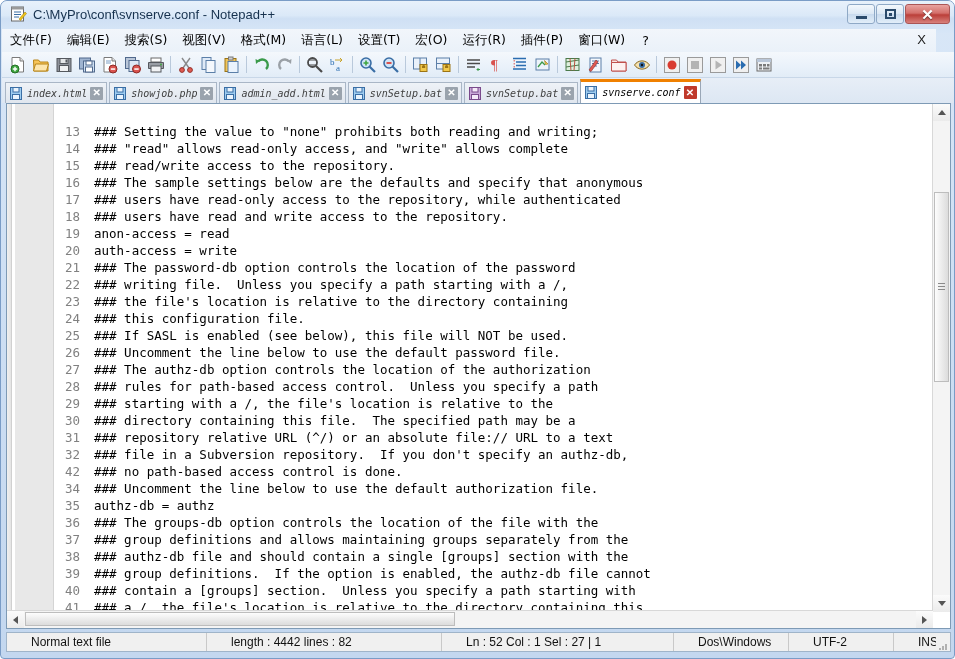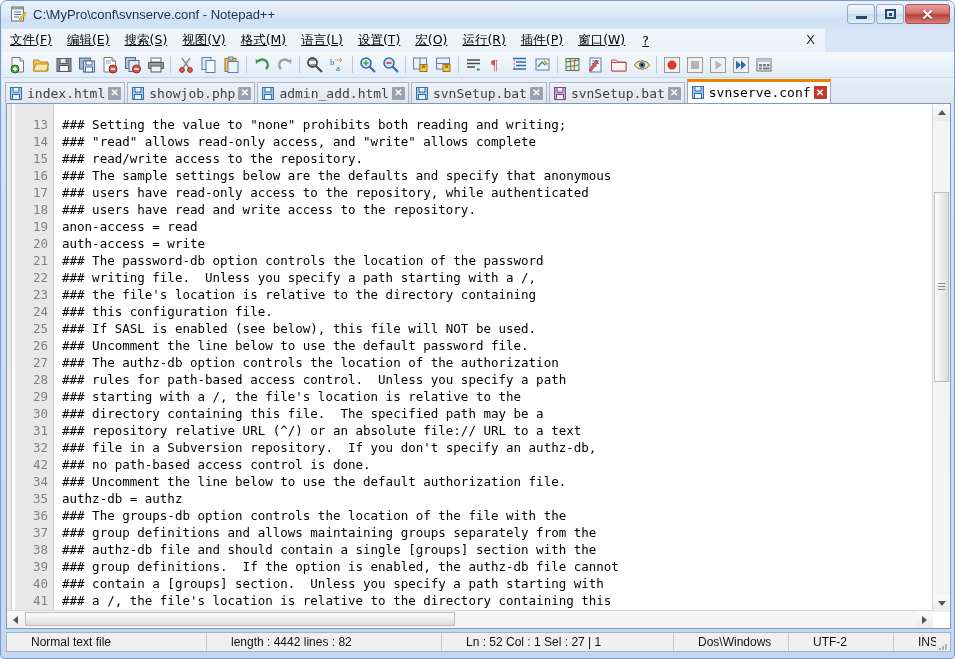--- a/index.html
+++ b/index.html
@@ -38,24 +38,24 @@
   .mini-g{width:11px;height:3px;background:#2b4a6b;margin-top:7px;}
   .rest-g{width:11px;height:10px;border:2px solid #2b4a6b;box-sizing:border-box;}
   .rest-g i{display:block;width:3px;height:3px;background:#2b4a6b;margin:2px auto 0;}
   .close-g{
     color:#fff;font-size:15px;font-weight:bold;line-height:15px;
     text-shadow:0 1px 1px rgba(0,0,0,.5);font-family:"Liberation Sans",sans-serif;
   }
 
   
   .menubar{
-    position:absolute;left:1px;top:28px;width:823px;height:23px;
+    position:absolute;left:1px;top:28px;width:934px;height:23px;
     background:linear-gradient(180deg,#f2f6fb 0%,#eaf1f9 100%);
     border-bottom:1px solid #cfdcea;
-    display:flex;align-items:center;text-decoration:underline;
+    display:flex;align-items:center;
   }
   .menu-item{
     font-size:12.5px;color:#000;padding:3px 7px;margin-left:1px;white-space:nowrap;
     font-family:"DejaVu Sans","Liberation Sans",sans-serif;
   }
   .menu-item.help{padding:3px 9px;}
   .menu-close{
     position:absolute;right:10px;top:3px;font-size:13px;color:#222;
     font-family:"Liberation Sans",sans-serif;
   }
@@ -81,22 +81,23 @@
     background:linear-gradient(180deg,#eef2f7 0%,#e0e6ee 100%);
     border:1px solid #a9b6c6;border-bottom:none;margin-right:2px;
     padding:0 3px 0 4px;position:relative;
   }
   .tab.active{
     background:#fff;border-color:#9aa7b7;height:24px;
     border-top:3px solid #f08000;
   }
   .tab .ticon{width:12px;height:13px;margin-right:5px;flex:0 0 auto;}
   .tab .tlabel{
-    font-size:13px;color:#404040;white-space:nowrap;
+    font-size:10px;color:#404040;white-space:nowrap;
     font-family:"DejaVu Sans Mono","Liberation Mono",monospace;
+    font-style:italic;
   }
   .tab.active .tlabel{color:#000;}
   .tab .tclose{
     width:13px;height:13px;margin-left:3px;flex:0 0 auto;
     display:flex;align-items:center;justify-content:center;
     font-size:10px;font-weight:bold;color:#fff;line-height:1;
     background:#9aa3ad;border-radius:1px;font-family:"Liberation Sans",sans-serif;
   }
   .tab.active .tclose{background:#c0392b;}
 
@@ -118,21 +119,21 @@
     font-size:12.5px;line-height:17px;height:17px;
   }
   .code{
     position:absolute;left:47px;top:0;right:19px;height:100%;overflow:hidden;
   }
   .code .cl{
     font-family:"DejaVu Sans Mono","Liberation Mono",monospace;
     font-size:12.5px;line-height:17px;height:17px;color:#000;
     white-space:pre;padding-left:8px;
   }
-  .code-inner,.gutter-inner{position:absolute;left:0;top:12px;width:100%;}
+  .code-inner,.gutter-inner{position:absolute;left:0;top:19px;width:100%;padding-left:32px;}
 
   
   .vscroll{
     position:absolute;right:0;top:0;width:17px;height:508px;
     background:#f4f4f4;border-left:1px solid #d8d8d8;
   }
   .vs-arrow{
     width:17px;height:17px;background:linear-gradient(180deg,#fbfbfb,#ebebeb);
     display:flex;align-items:center;justify-content:center;
   }

